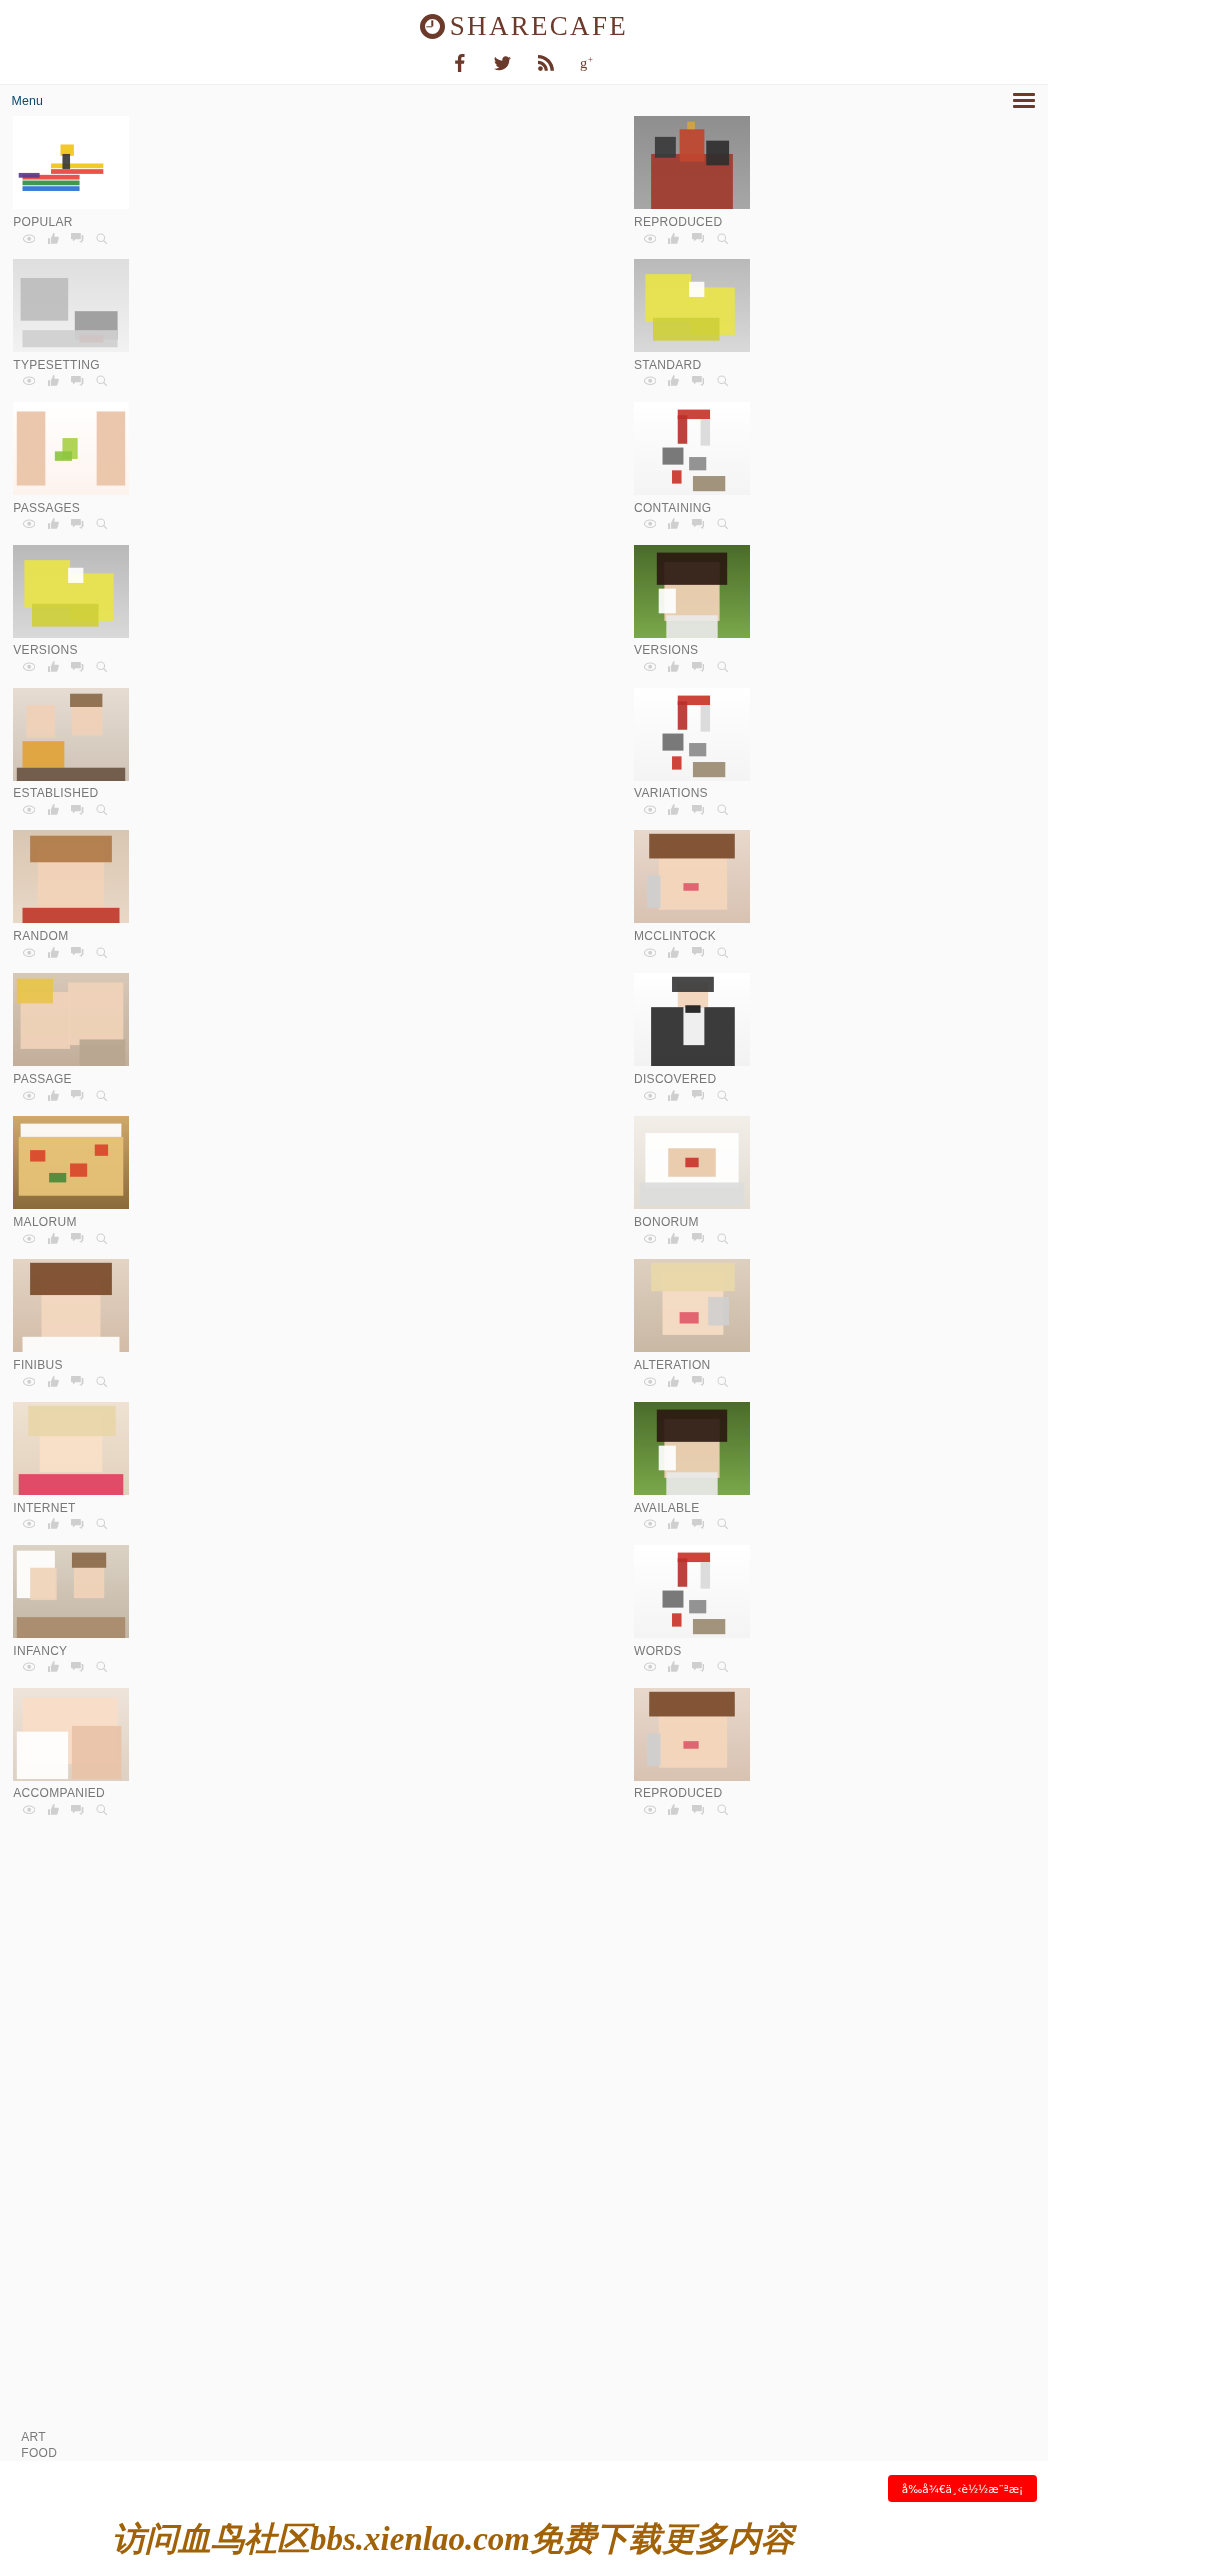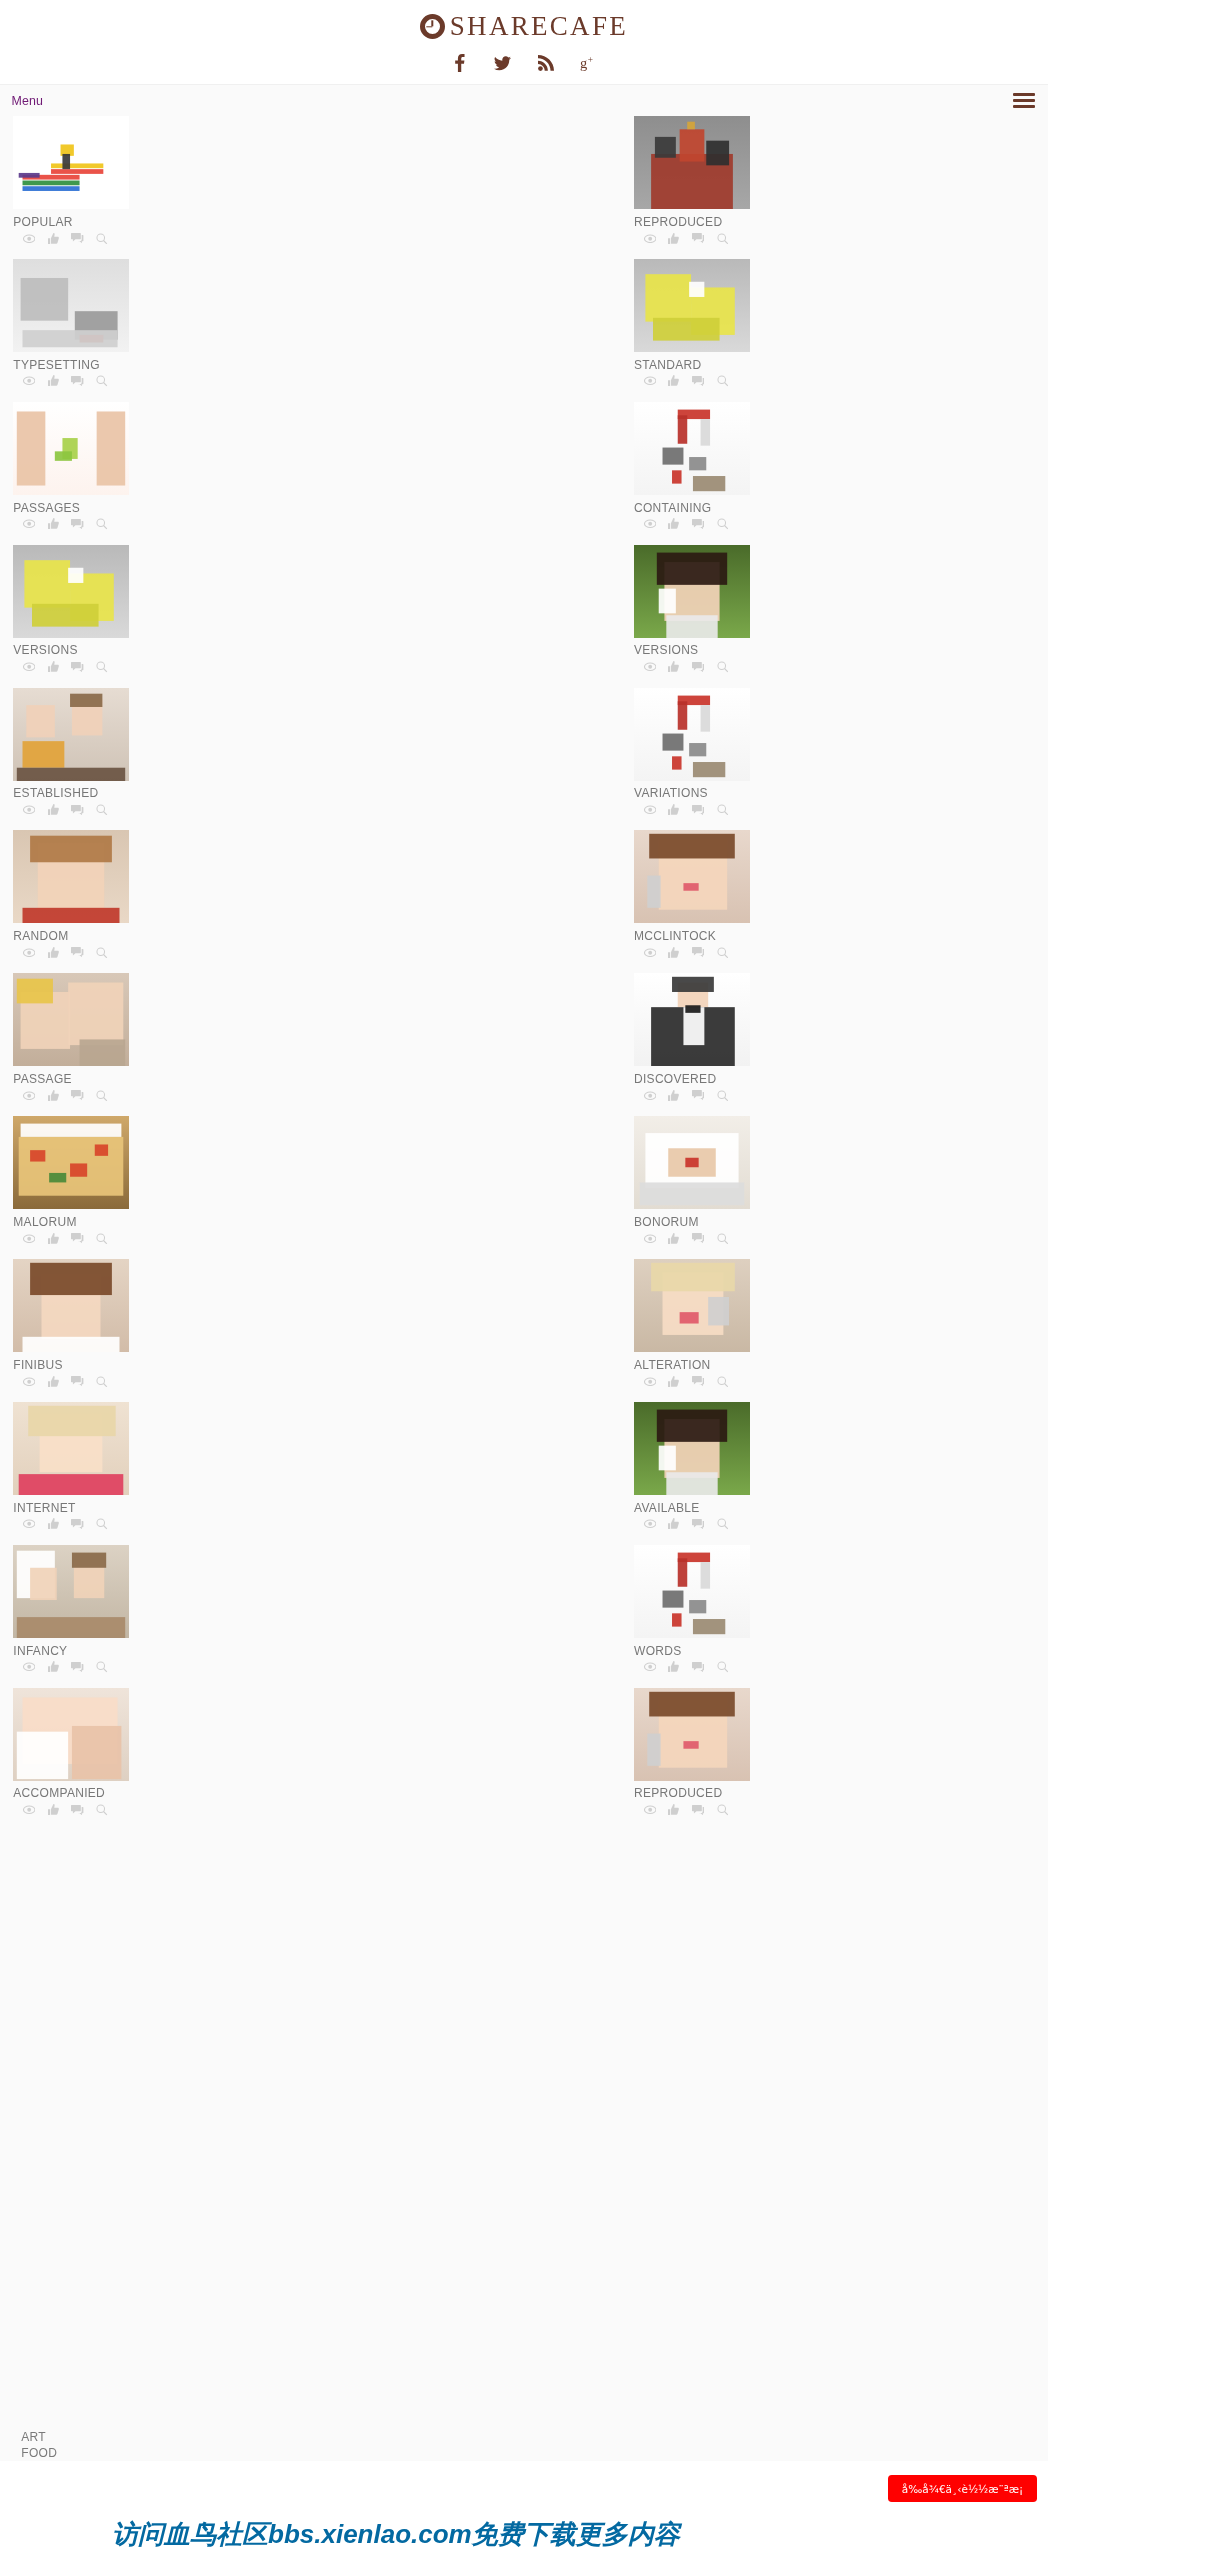--- a/index.html
+++ b/index.html
@@ -32,21 +32,21 @@
 
   
   .menubar{
     background:#fafafa;
     border-top:1px solid #f0f0f0;
     height:32px;
     display:flex;align-items:center;justify-content:space-between;
     padding:0 13.3px 0 11.4px;
     box-sizing:border-box;
   }
-  .menu-label{font-size:12.4px;color:#701a75;letter-spacing:0.2px;}
+  .menu-label{font-size:12.4px;color:#0c4a6e;letter-spacing:0.2px;}
   .hamburger{display:inline-block;width:22px;cursor:pointer;}
   .hamburger span{display:block;height:2.9px;background:#6b3a2a;margin:2.9px 0;border-radius:1px;}
 
   
   .grid{
     position:relative;
     background:#fafafa;
     padding:0 0 7.6px 0;
     min-height:2302px;
   }
@@ -84,25 +84,25 @@
   .footer-list{list-style:none;margin:0;padding:0;}
   .footer-list li{
     font-size:12px;color:#7a7a7a;letter-spacing:0.3px;line-height:16px;margin-left:8px;
   }
 
   
   .watermark{
     position:absolute;
     left:112px;
     top:2517px;
-    font-family:Liberation Sans, sans-serif;
-    font-size:26px;
+    font-family:Liberation Serif, serif;
+    font-size:33px;
     font-weight:700;
     font-style:italic;
-    color:#0369a1;
+    color:#a16207;
     white-space:nowrap;
     letter-spacing:0px;
     pointer-events:none;
   }
   .badge{
     position:absolute;
     right:11.4px;
     top:2475px;
     background:#ff0000;
     color:#ffffff;

